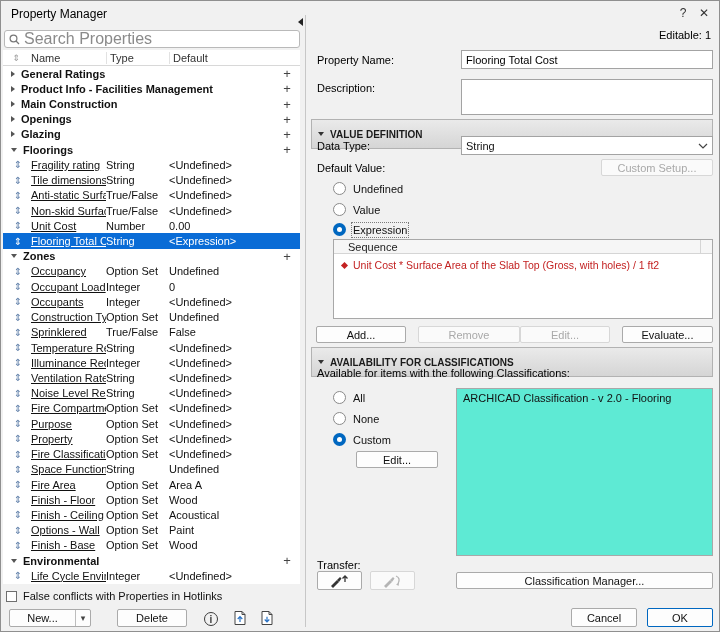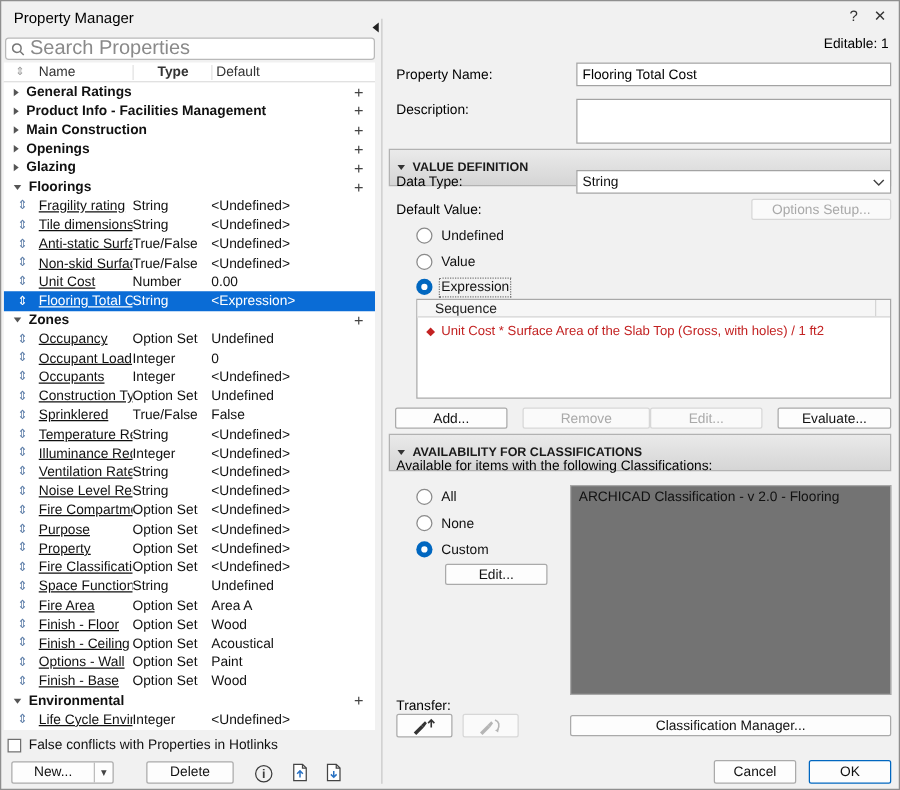--- a/index.html
+++ b/index.html
@@ -15,21 +15,21 @@
   .tb-close { right:7px; }
 
   
   .searchbox { position:absolute; left:3px; top:29px; width:296px; height:18px; background:#fff; border:1px solid #b9b9b9; border-radius:3px; display:flex; align-items:center; padding:0 4px; gap:4px; }
   .searchbox input { border:none; outline:none; flex:1; font-size:16px; height:14px; }
   .searchbox input::placeholder { color:#8a8a8a; }
 
   .thead { position:absolute; left:2px; top:49px; width:297px; height:16px; background:#fff; border-bottom:1px solid #d8d8d8; display:flex; align-items:center; color:#333; }
   .th-icon { width:26px; text-align:center; color:#9a9a9a; font-size:9px; }
   .th-name { width:77px; padding-left:2px; }
-  .th-type { width:63px; border-left:1px solid #e2e2e2; padding-left:19px;font-weight:bold; }
+  .th-type { width:63px; border-left:1px solid #e2e2e2; padding-left:3px; }
   .th-def  { flex:1; border-left:1px solid #e2e2e2; padding-left:3px; }
 
   .plist { position:absolute; left:2px; top:65px; width:297px; height:518px; background:#fff; overflow:hidden; }
   .prow { display:flex; align-items:center; height:15.23px; font-size:11px; cursor:default; }
   .prow.selected { background:#0a6cd6; color:#fff; }
   .prow.selected .ricon { color:#fff; }
   .ricon { width:22px; margin-left:4px; text-align:center; color:#5f7fa9; font-size:10px; }
   .cname { width:77px; padding-left:2px; white-space:nowrap; overflow:hidden;text-decoration:underline; }
   .ctype { width:63px; white-space:nowrap; overflow:hidden; }
   .cdef  { flex:1; white-space:nowrap; overflow:hidden; }
@@ -62,21 +62,21 @@
   .radio.sel .rdot::after { content:""; position:absolute; left:4px; top:4px; width:5px; height:5px; border-radius:50%; background:#fff; }
   .focus-dotted { outline:1px dotted #7a7a7a; outline-offset:1px; }
 
   
   .seqbox { position:absolute; left:332px; top:238px; width:380px; height:80px; background:#fff; border:1px solid #a8a8a8; }
   .seqhdr { height:14px; background:#f6f6f6; border-bottom:1px solid #d5d5d5; display:flex; align-items:center; padding-left:14px; color:#222; position:relative; }
   .seqhdr::after { content:""; position:absolute; right:11px; top:0; bottom:0; width:1px; background:#d5d5d5; }
   .seqrow { display:flex; align-items:center; gap:6px; padding:5px 0 0 8px; color:#c32222; font-size:10.5px; white-space:nowrap; overflow:hidden; }
   .seqmark { width:5px; height:5px; background:#c32222; transform:rotate(45deg); flex:0 0 auto; }
 
-  .listbox { position:absolute; left:455px; top:387px; width:257px; height:168px; background:#737373; border:1px solid #a8a8a8; overflow:hidden; }
+  .listbox { position:absolute; left:455px; top:387px; width:257px; height:168px; background:#5eead4; border:1px solid #a8a8a8; overflow:hidden; }
   .clitem { padding:3px 6px; font-size:11px; white-space:nowrap; overflow:hidden; }
 
   
   .newbtn { left:8px; top:608px; width:82px; height:18px; padding:0; }
   .newbtn .nb-main { flex:1; text-align:center; }
   .newbtn .nb-arrow { width:15px; border-left:1px solid #bdbdbd; text-align:center; font-size:9px; color:#444; align-self:stretch; display:flex; align-items:center; justify-content:center; }
   .icobtn { position:absolute; background:transparent; border:none; display:flex; align-items:center; justify-content:center; cursor:default; }
   .infocirc { width:14px; height:14px; border:1px solid #3c3c3c; border-radius:50%; text-align:center; line-height:13px; font-size:10px; font-weight:bold; color:#3c3c3c; }
 </style>
 </head>
@@ -350,21 +350,21 @@
 
   <span class="lbl" style="left:316px; top:139px;">Data Type:</span>
   <div class="field select" style="left:460px; top:135px; width:252px; height:19px;">
     <span>String</span>
     <svg width="10" height="6" viewBox="0 0 10 6">
       <polyline points="1,1 5,5 9,1" fill="none" stroke="#444" stroke-width="1.2"></polyline>
     </svg>
   </div>
 
   <span class="lbl" style="left:316px; top:161px;">Default Value:</span>
-  <div class="btn disabled" style="left:600px; top:158px; width:112px; height:17px;">Options Setup...</div>
+  <div class="btn disabled" style="left:600px; top:158px; width:112px; height:17px;">Custom Setup...</div>
 
   <div class="radio" style="left:332px; top:181px;">
     <span class="rdot"></span>
     <span>Undefined</span>
   </div>
   <div class="radio" style="left:332px; top:202px;">
     <span class="rdot"></span>
     <span>Value</span>
   </div>
   <div class="radio sel" style="left:332px; top:222px;">

